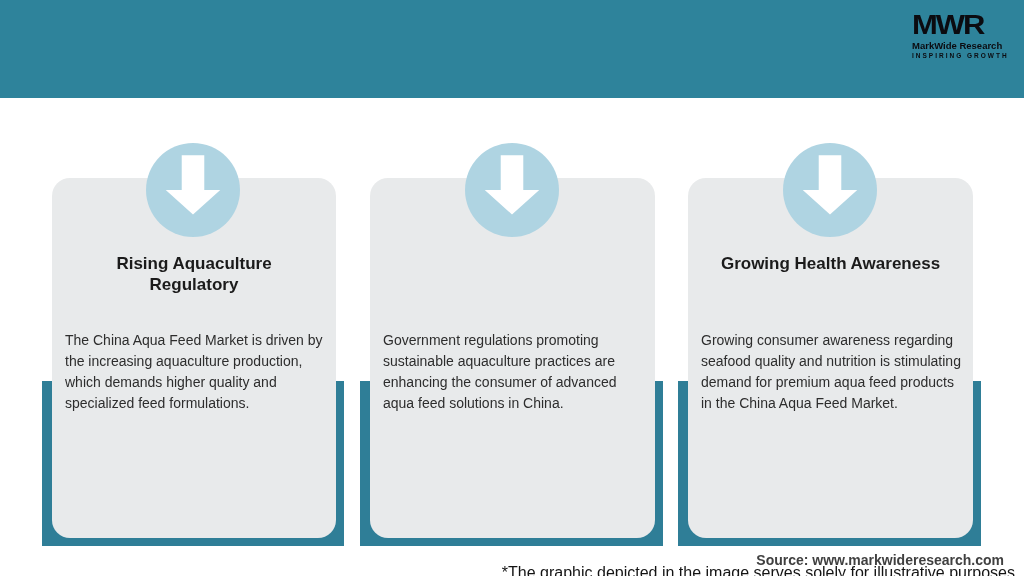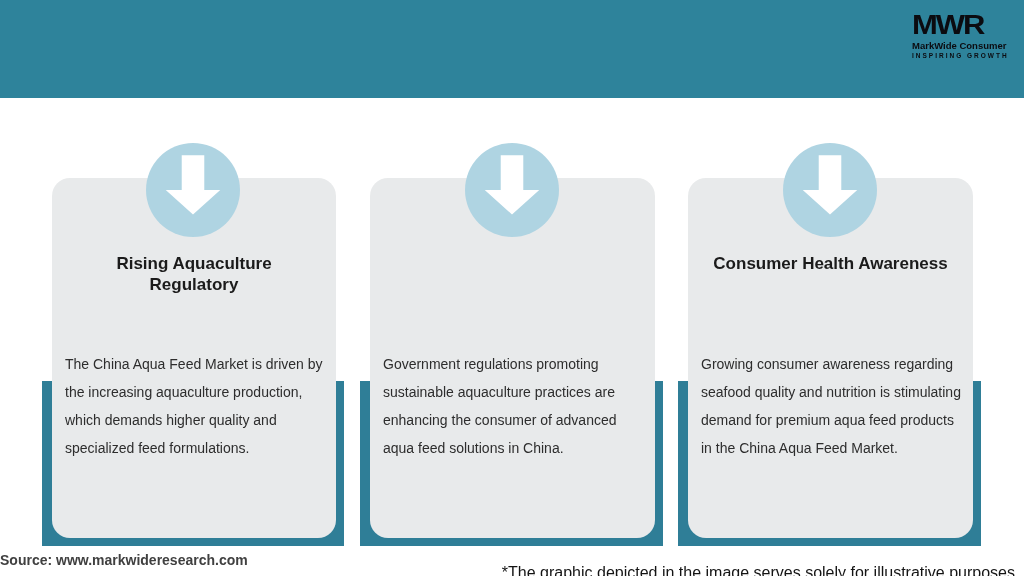--- a/index.html
+++ b/index.html
@@ -107,49 +107,48 @@
     font-weight: bold;
     color: var(--title_color);
     line-height: 1.25;
     white-space: pre-line;
   }
   .card-description {
     position: absolute;
     top: 187px;
     left: 23px; right: 19px;
     font-size: 14px;
-    line-height: 28px;
+    line-height: 21px;
     color: var(--body_color);
-    margin-top: 20px;
   }
 
   
   .source-text {
     position: absolute;
     left: 0; top: 552px;
     width: 1004px;
-    text-align: left;
+    text-align: right;
     font-size: 14px;
     font-weight: bold;
     color: #404040;
   }
   .disclaimer-text {
     position: absolute;
     right: 9px; top: 564px;
     font-size: 16px;
     color: #141414;
   }
 </style>
 </head>
 <body>
 
 <div class="header">
   <div class="logo">
     <div class="logo-acronym">MWR</div>
-    <div class="logo-name">MarkWide Consumer</div>
+    <div class="logo-name">MarkWide Research</div>
     <div class="logo-tagline">INSPIRING GROWTH</div>
   </div>
 </div>
 
 <div class="column col-1">
   <div class="ribbon"></div>
   <div class="card"></div>
   <div class="card-title">Rising Aquaculture
 Regulatory</div>
   <div class="card-description">The China Aqua Feed Market is driven by the increasing aquaculture production, which demands higher quality and specialized feed formulations.</div>
@@ -167,21 +166,21 @@
   <div class="arrow-circle">
     <svg viewBox="0 0 100 100">
       <polygon points="38,13 62,13 62,50 79,50 50,76 21,50 38,50" fill="#ffffff"></polygon>
     </svg>
   </div>
 </div>
 
 <div class="column col-3">
   <div class="ribbon"></div>
   <div class="card"></div>
-  <div class="card-title">Consumer Health Awareness</div>
+  <div class="card-title">Growing Health Awareness</div>
   <div class="card-description">Growing consumer awareness regarding seafood quality and nutrition is stimulating demand for premium aqua feed products in the China Aqua Feed Market.</div>
   <div class="arrow-circle">
     <svg viewBox="0 0 100 100">
       <polygon points="38,13 62,13 62,50 79,50 50,76 21,50 38,50" fill="#ffffff"></polygon>
     </svg>
   </div>
 </div>
 
 <div class="source-text">Source: www.markwideresearch.com</div>
 <div class="disclaimer-text">*The graphic depicted in the image serves solely for illustrative purposes</div>

